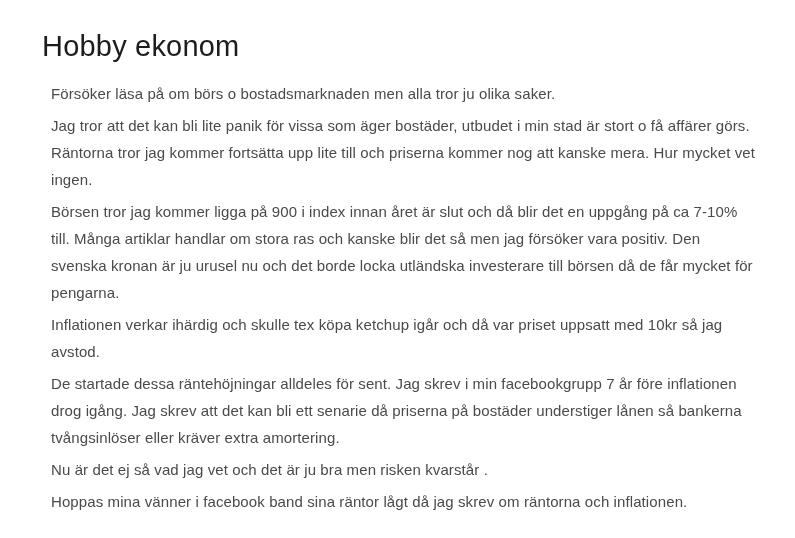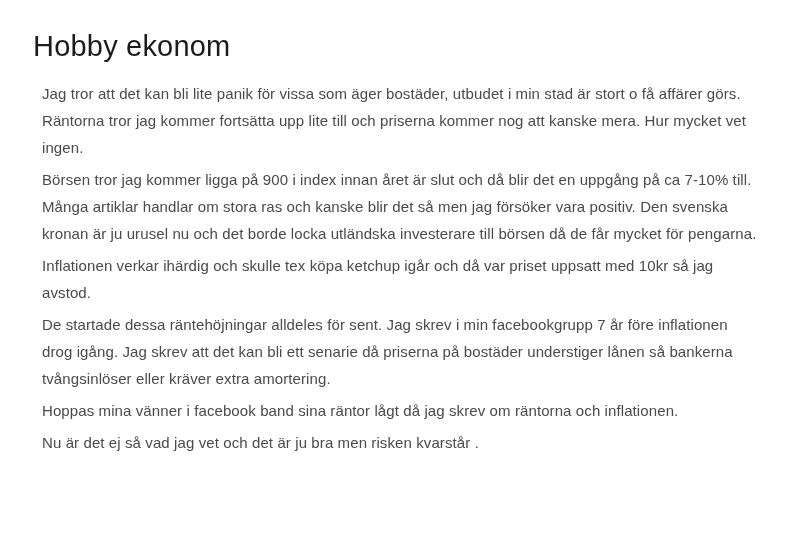--- a/index.html
+++ b/index.html
@@ -8,21 +8,21 @@
     background: #ffffff;
     width: 795px;
     height: 538px;
     overflow: hidden;
     font-family: "Liberation Sans", "DejaVu Sans", sans-serif;
   }
   .page {
     box-sizing: border-box;
     width: 795px;
     height: 426px;
-    padding: 8px 38px 0 33px;
+    padding: 8px 38px 0 42px;
   }
   .page-title {
     font-size: 29px;
     font-weight: 400;
     color: #1c1c1c;
     letter-spacing: 0.2px;
     margin: 20px 0 16px 0;
     line-height: 1.25;
   }
   .post-body {
@@ -37,20 +37,21 @@
     letter-spacing: 0.1px;
   }
 </style>
 </head>
 <body>
 
 <div class="page">
   <h1 class="page-title">Hobby ekonom</h1>
 
   <div class="post-body">
+    <p>Försöker läsa på om börs o bostadsmarknaden men alla tror ju olika saker.</p>
     <p>Jag tror att det kan bli lite panik för vissa som äger bostäder, utbudet i min stad är stort o få affärer görs. Räntorna tror jag kommer fortsätta upp lite till och priserna kommer nog att kanske mera. Hur mycket vet ingen.</p>
     <p>Börsen tror jag kommer ligga på 900 i index innan året är slut och då blir det en uppgång på ca 7-10% till. Många artiklar handlar om stora ras och kanske blir det så men jag försöker vara positiv. Den svenska kronan är ju urusel nu och det borde locka utländska investerare till börsen då de får mycket för pengarna.</p>
     <p>Inflationen verkar ihärdig och skulle tex köpa ketchup igår och då var priset uppsatt med 10kr så jag avstod.</p>
     <p>De startade dessa räntehöjningar alldeles för sent. Jag skrev i min facebookgrupp 7 år före inflationen drog igång. Jag skrev att det kan bli ett senarie då priserna på bostäder understiger lånen så bankerna tvångsinlöser eller kräver extra amortering.</p>
+    <p>Nu är det ej så vad jag vet och det är ju bra men risken kvarstår .</p>
     <p>Hoppas mina vänner i facebook band sina räntor lågt då jag skrev om räntorna och inflationen.</p>
-    <p>Nu är det ej så vad jag vet och det är ju bra men risken kvarstår .</p>
   </div>
 </div>
 
 </body></html>

